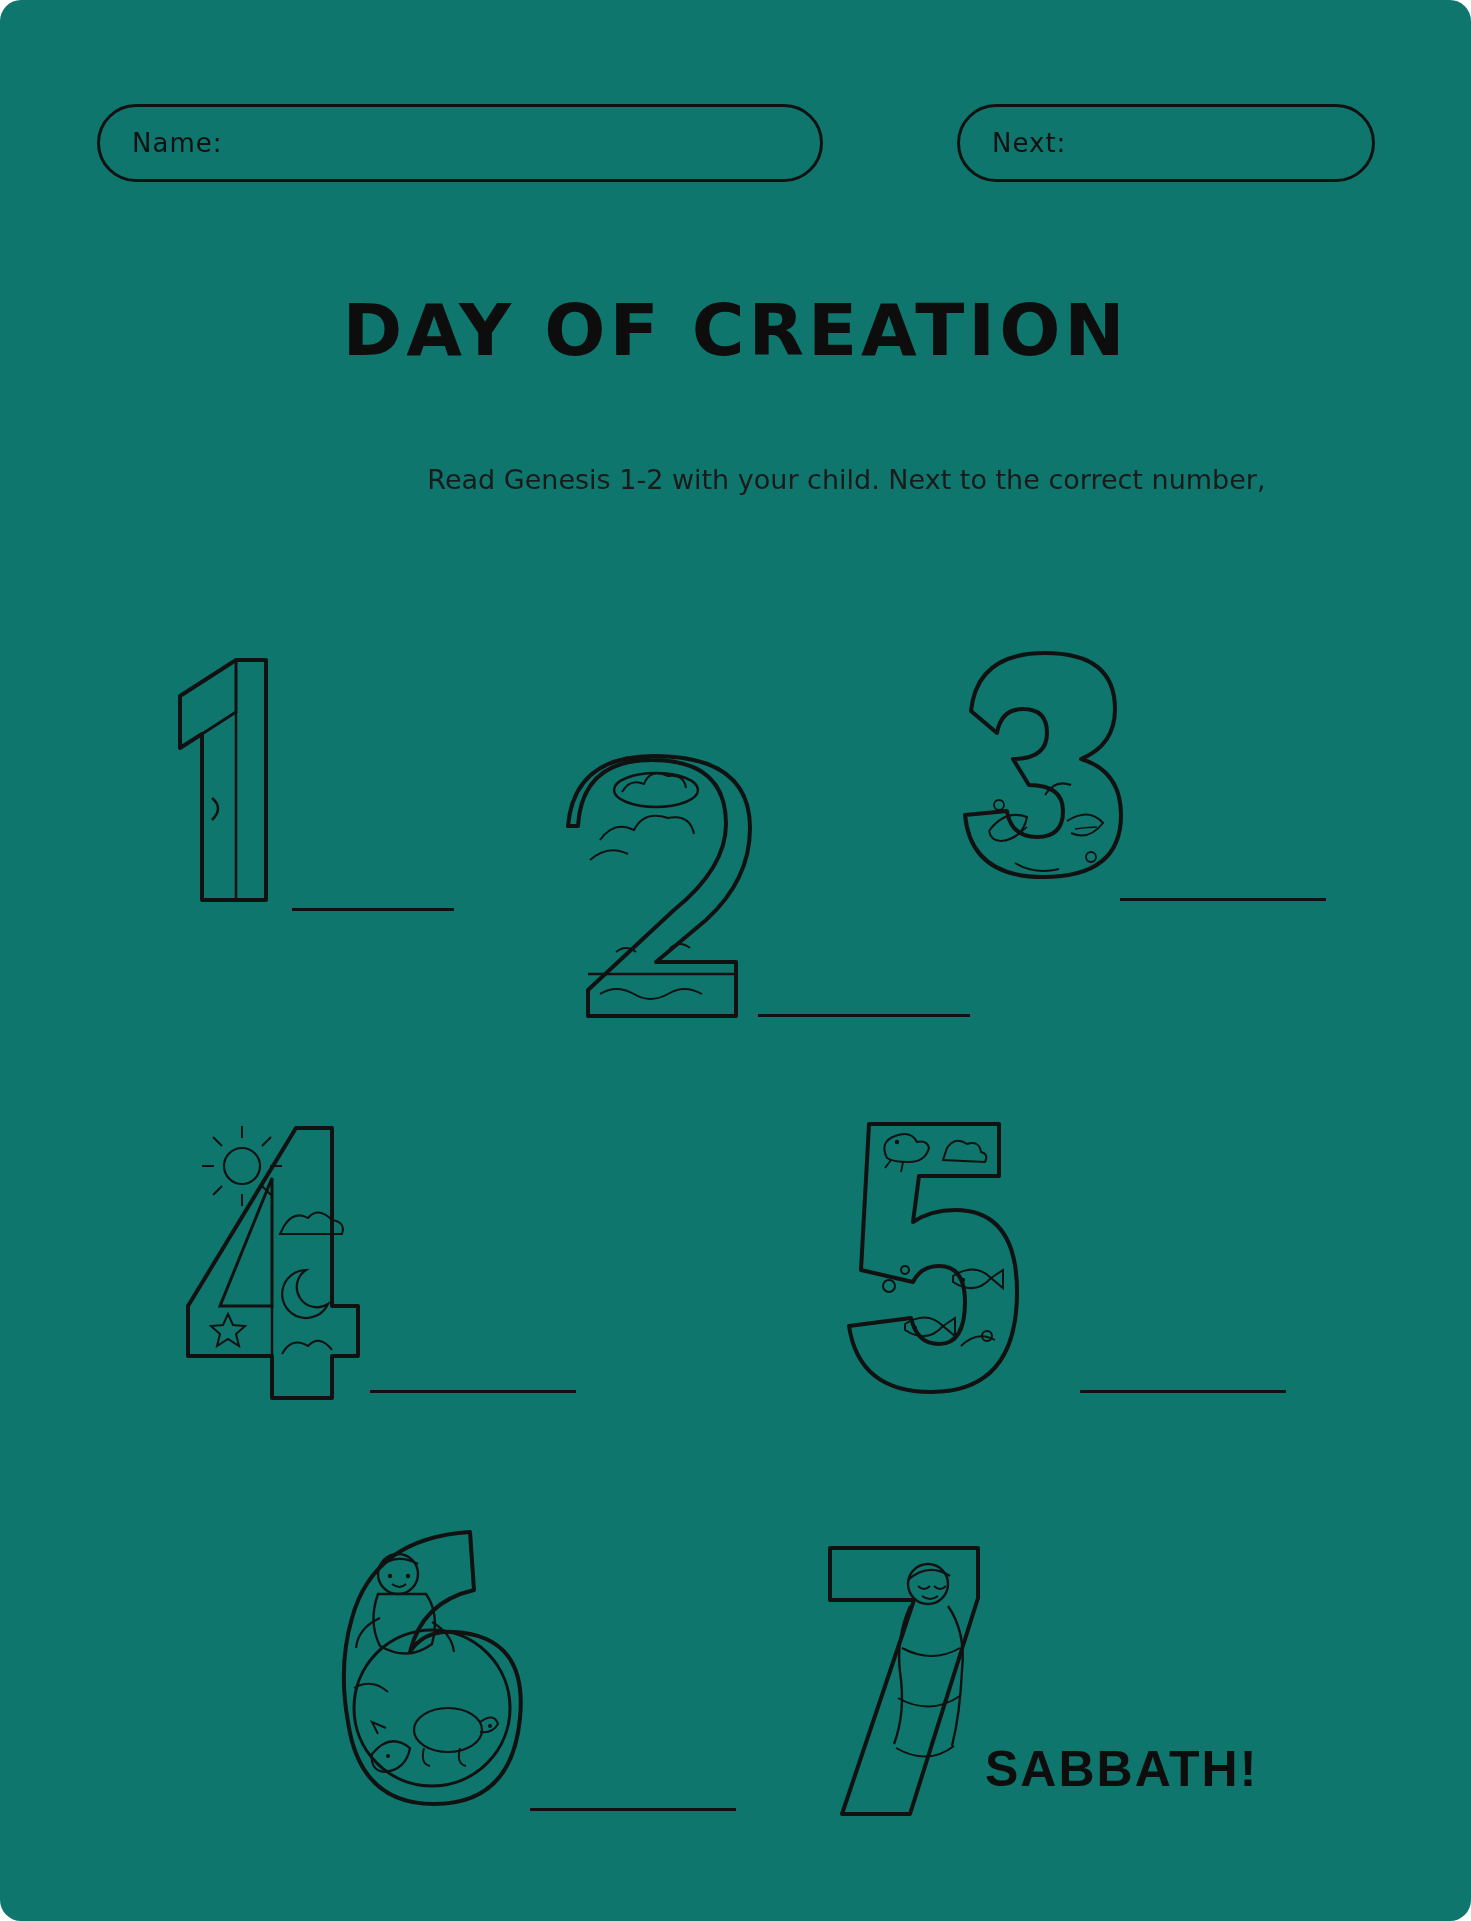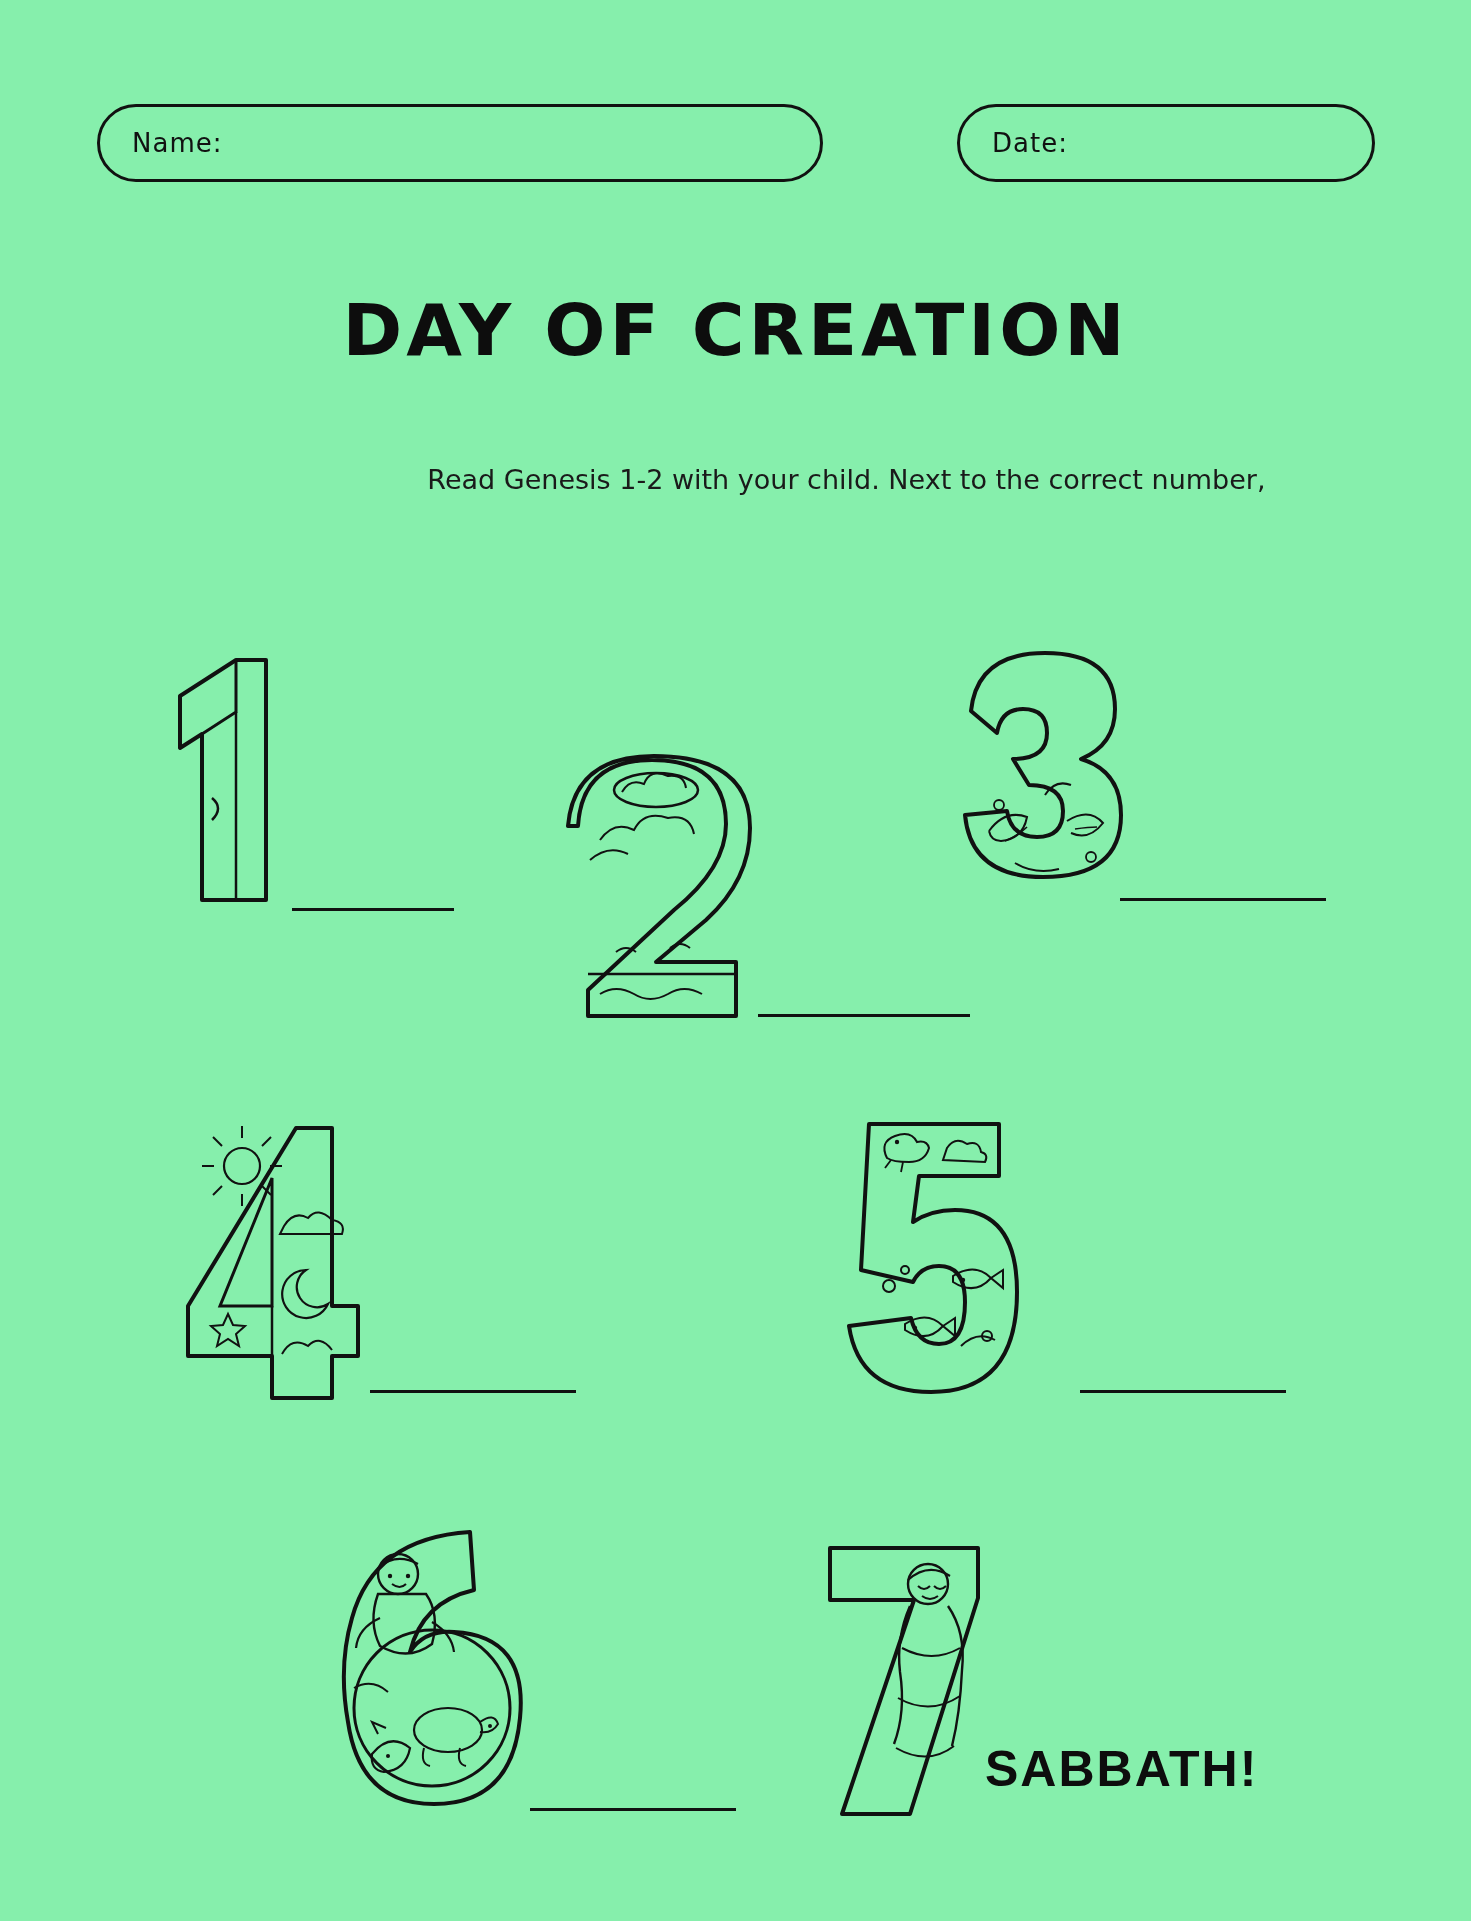--- a/index.html
+++ b/index.html
@@ -12,21 +12,22 @@
     height: 1921px;
     position: relative;
     font-family: "DejaVu Sans", sans-serif;
     color: #111111;
     overflow: hidden;
   }
 
   .page {
     position: absolute;
     inset: 0;
-    background: #86efac;
+    background: #0f766e;
+    border-radius: 21px;
   }
 
   
   .field {
     position: absolute;
     box-sizing: border-box;
     border: 3px solid #111;
     border-radius: 60px;
     height: 78px;
     display: flex;
@@ -94,21 +95,21 @@
 <body>
 
 <div class="page">
 
   <div class="field" id="name-field">
     <span class="field-label">Name:</span>
     <span class="field-label" style="padding-left:10px"></span>
   </div>
 
   <div class="field" id="date-field">
-    <span class="field-label">Date:</span>
+    <span class="field-label">Next:</span>
     <span class="field-label" style="padding-left:10px"></span>
   </div>
 
   <div class="title">DAY OF CREATION</div>
 
   <div class="instructions">
     <span>Read Genesis 1-2 with your child. Next to the correct number,</span><br>
   </div>
 
   <div class="num-block" style="left:140px; top:648px;">

